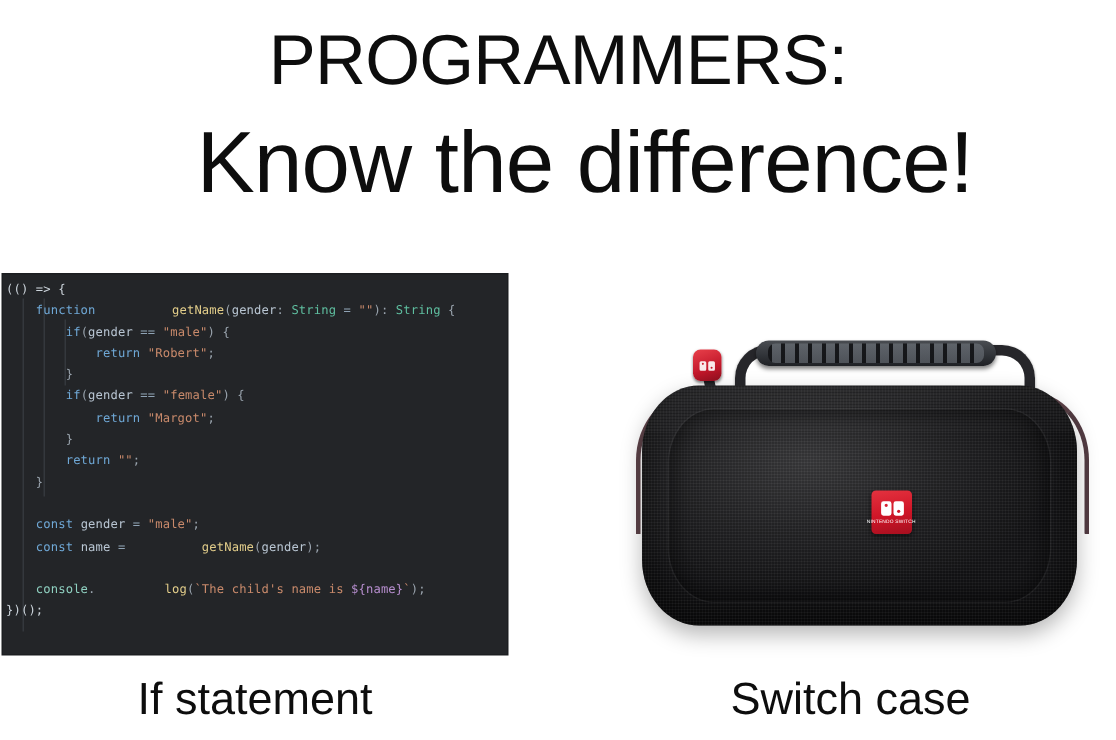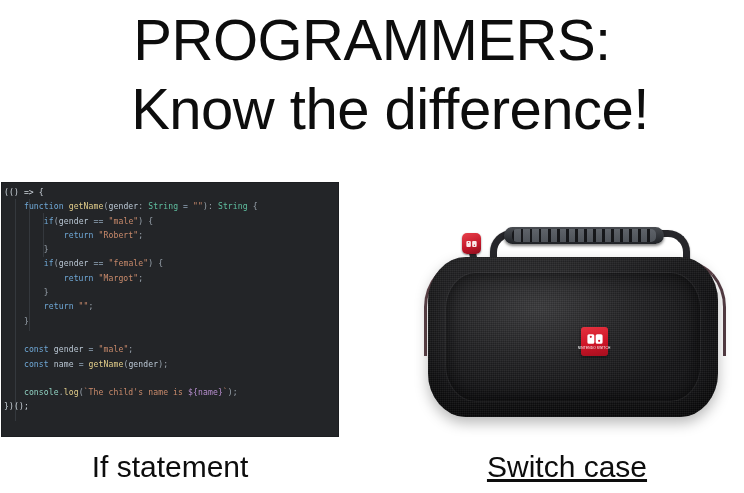--- a/index.html
+++ b/index.html
@@ -19,21 +19,21 @@
   
   .title-block {
     position: absolute;
     top: 4px;
     left: 0;
     width: 744px;
     text-align: center;
     color: #0d0d0d;
   }
   .title-line1 {
-    font-size: 58px;
+    font-size: 47px;
     line-height: 72px;
     letter-spacing: -0.5px;
     font-weight: 400;
     white-space: nowrap;
   }
   .title-line2 {
     font-size: 58px;
     line-height: 66px;
     letter-spacing: -0.5px;
     font-weight: 400;
@@ -75,21 +75,21 @@
     width: 1px;
     height: 222px;
     background: #34383d;
   }
   .guide.g1 { left: 13px; }
   .guide.g2 { left: 27px; height: 132px; }
   .guide.g3 { left: 41px; height: 44px; top: 30px;}
 
   
   .t-kw    { color: #6fa8d6; text-align: center; }   
-  .t-fn    { color: #e2cd8a; }   
+  .t-fn    { color: #e2cd8a; margin-left: 46px; }   
   .t-var   { color: #b9c6d3; text-align: center; }   
   .t-type  { color: #5fbfa0; }   
   .t-str   { color: #c98a6b; }   
   .t-punct { color: #9aa4ae; }
   .t-tmpl  { color: #b88fd0; margin-top: 32px; }   
   .t-cons  { color: #8fd0c0; text-align: right; }   
   .t-plain { color: #cdd5dc; }
   .t-op    { color: #8fa3b5; }
 
   
@@ -255,21 +255,21 @@
   
   .caption {
     position: absolute;
     top: 448px;
     font-size: 30px;
     line-height: 38px;
     color: #0d0d0d;
     white-space: nowrap;
   }
   .caption-left  { left: 0; width: 340px; text-align: center; }
-  .caption-right { left: 400px; width: 334px; text-align: center; text-decoration: underline; }
+  .caption-right { left: 400px; width: 334px; text-align: center; }
 </style>
 </head>
 <body>
 
 <div class="title-block">
   <div class="title-line1">PROGRAMMERS:</div>
   <div class="title-line2">Know the difference!</div>
 </div>
 
 <div class="code-panel">

